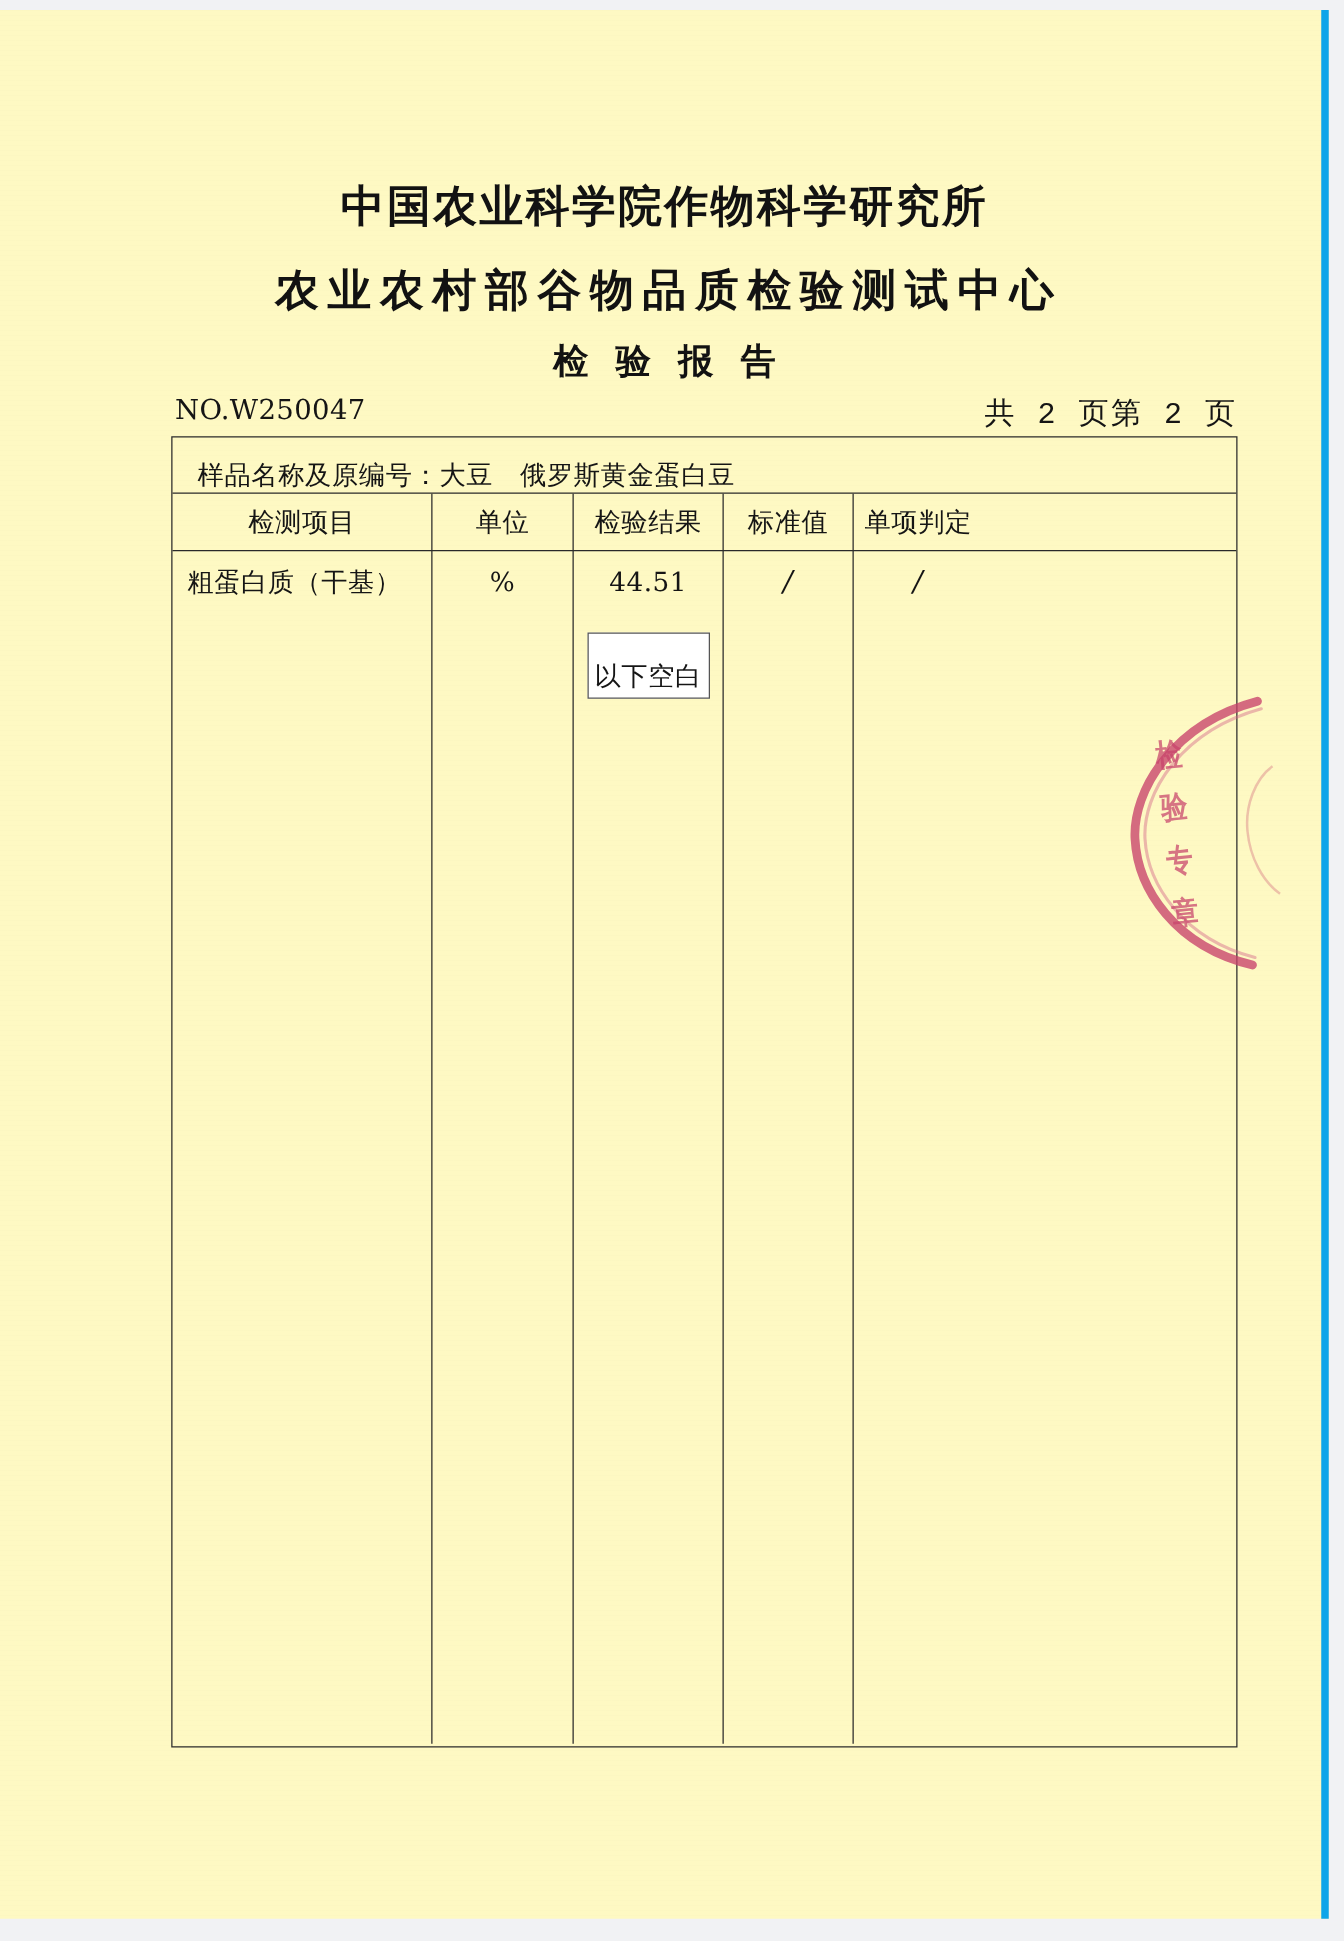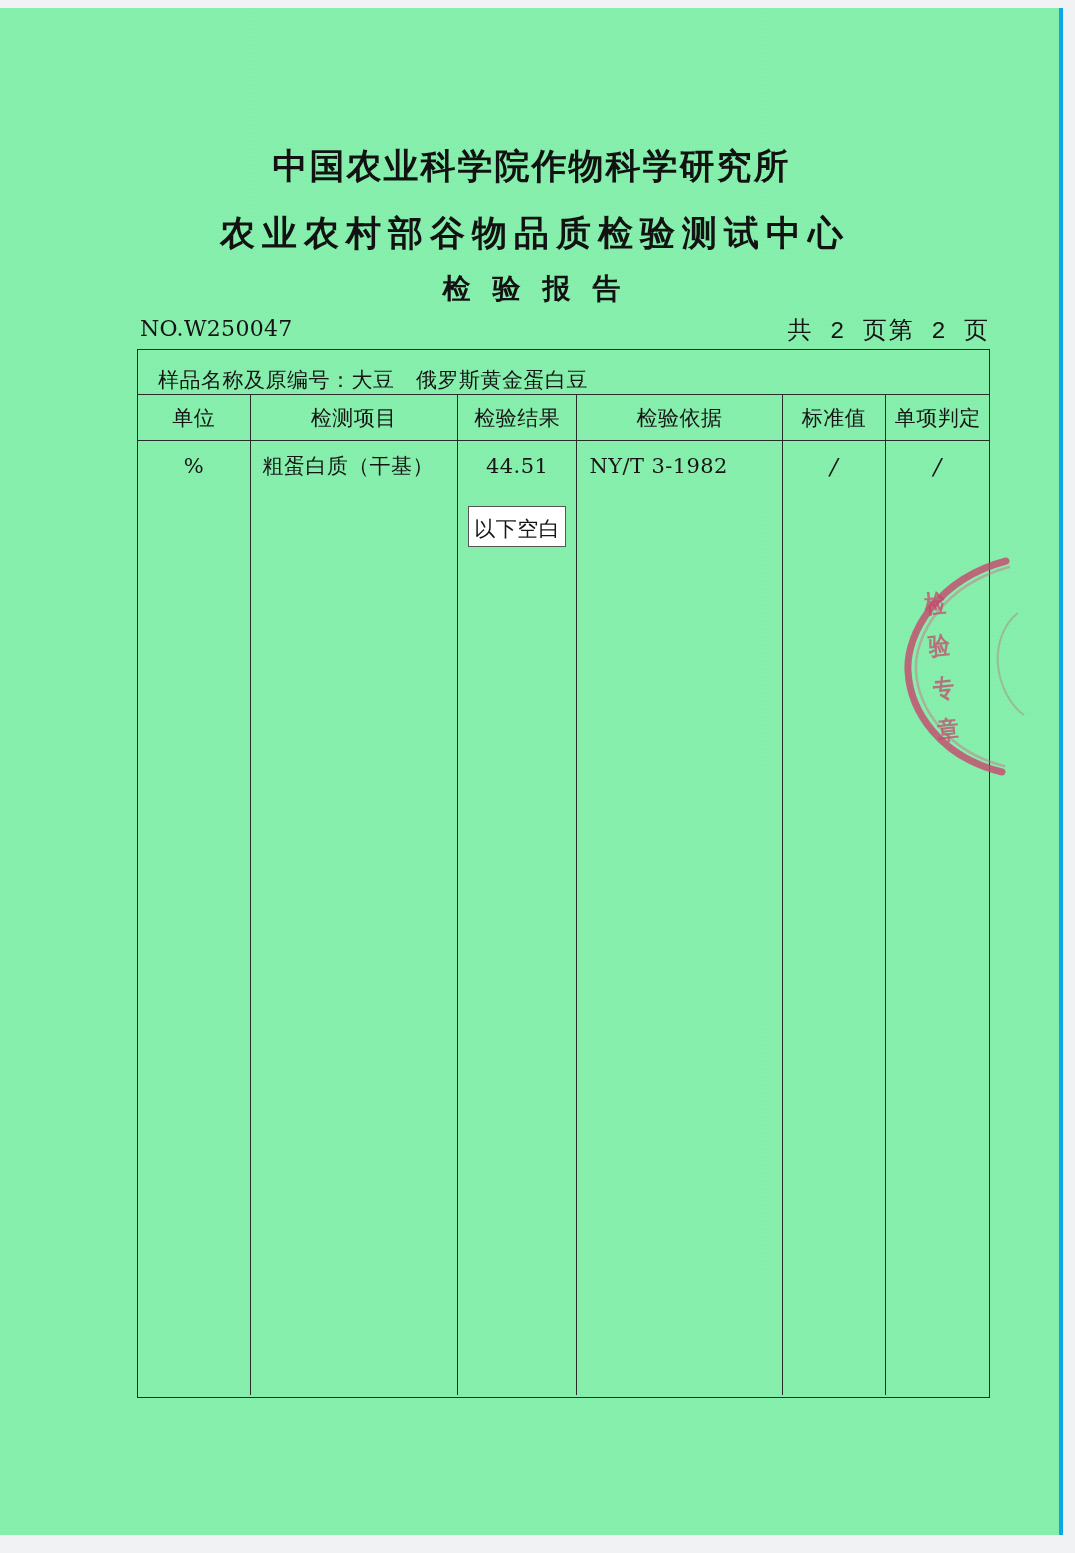--- a/index.html
+++ b/index.html
@@ -12,22 +12,22 @@
     height: 1553px;
     overflow: hidden;
     font-family: "Liberation Serif", "DejaVu Serif", serif;
   }
   .page {
     position: absolute;
     left: 0;
     top: 8px;
     width: 1063px;
     height: 1527px;
-    background: #86efac;
-    border-right: 4px solid #0ea5e9;
+    background: #fef9c3;
+    border-right: 6px solid #0ea5e9;
     box-sizing: border-box;
   }
   .scan-noise {
     position: absolute;
     inset: 0;
     pointer-events: none;
     background:
       repeating-linear-gradient(180deg, rgba(0,0,0,0.008) 0px, rgba(0,0,0,0.008) 1px, rgba(255,255,255,0) 1px, rgba(255,255,255,0) 4px);
   }
 
@@ -191,21 +191,21 @@
   .slash {
     font-size: 23px;
     font-style: italic;
   }
   .blank-marker {
     position: absolute;
     left: 50%;
     transform: translateX(-50%);
     top: 111px;
     border: 1.4px solid #555;
-    padding: 8px 5px 3px 5px;
+    padding: 20px 5px 3px 5px;
     font-family: "DejaVu Serif", "Liberation Serif", serif;
     font-size: 21px;
     color: #151515;
     letter-spacing: 0.5px;
     white-space: nowrap;
     background: #fff;
   }
 
   
   .seal {
@@ -261,40 +261,36 @@
   <div class="report-table">
 
     <div class="sample-row">
       <span class="sample-text">样品名称及原编号：大豆　俄罗斯黄金蛋白豆</span>
     </div>
 
     <div class="grid">
       <div class="head-band"></div>
       <div class="grid-cols">
 
+        <div class="col c-item">
+          <div class="head-cell">检测项目</div>
+          <div class="data-cell left">粗蛋白质（干基）</div>
+        </div>
+
         <div class="col c-unit">
           <div class="head-cell">单位</div>
           <div class="data-cell">%</div>
-        </div>
-
-        <div class="col c-item">
-          <div class="head-cell">检测项目</div>
-          <div class="data-cell left">粗蛋白质（干基）</div>
         </div>
 
         <div class="col c-result">
           <div class="head-cell">检验结果</div>
           <div class="data-cell">44.51</div>
           <div class="blank-marker">以下空白</div>
         </div>
 
-        <div class="col c-basis">
-          <div class="head-cell">检验依据</div>
-          <div class="data-cell left">NY/T 3-1982</div>
-        </div>
 
         <div class="col c-std">
           <div class="head-cell">标准值</div>
           <div class="data-cell slash">/</div>
         </div>
 
         <div class="col c-judge">
           <div class="head-cell">单项判定</div>
           <div class="data-cell slash">/</div>
         </div>

